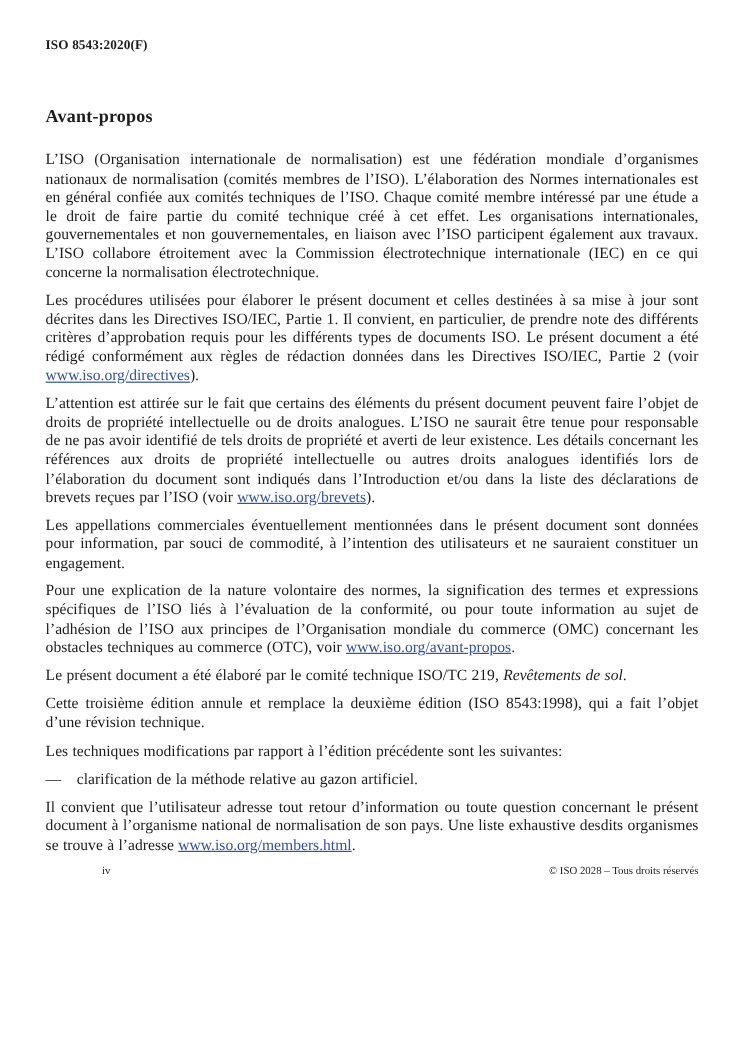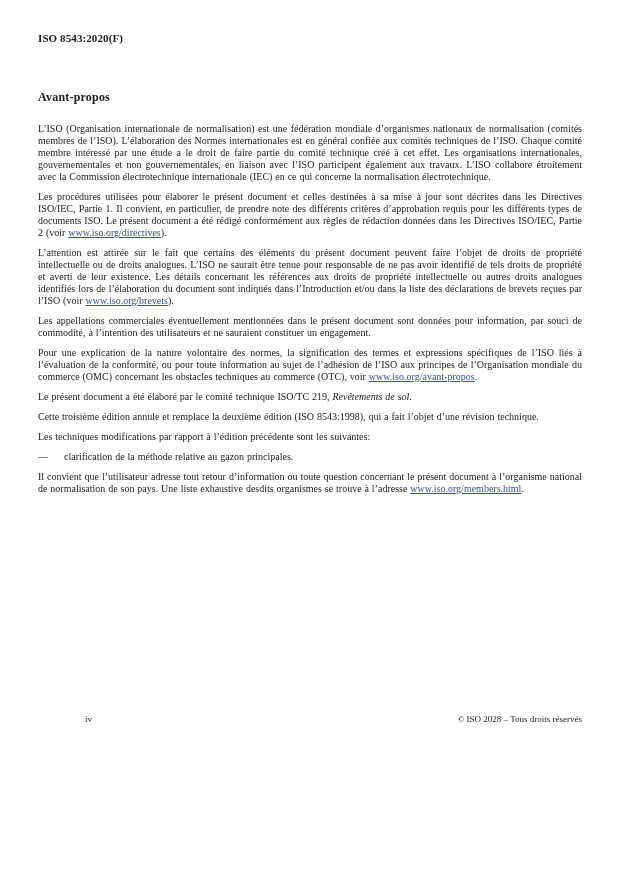--- a/index.html
+++ b/index.html
@@ -19,29 +19,29 @@
     flex-direction: column;
     background: #ffffff;
   }
   .doc-header {
     font-size: 11px;
     font-weight: bold;
     letter-spacing: 0.1px;
   }
   .doc-title {
     margin-top: 46px;
-    font-size: 12px;
+    font-size: 15px;
     font-weight: bold;
     letter-spacing: 0.2px;
   }
   .doc-body {
     margin-top: 18px;
   }
   .doc-body p {
-    font-size: 10px;
+    font-size: 13px;
     line-height: 1.2;
     text-align: justify;
     margin-bottom: 8px;
     word-spacing: 0.4px;
   }
   .doc-body p.list-item {
     padding-left: 26px;
     text-indent: -26px;
     text-align: left;
   }
@@ -76,21 +76,21 @@
 
   <div class="doc-body">
       <p><span>L’ISO (Organisation internationale de normalisation) est une fédération mondiale d’organismes nationaux de normalisation (comités membres de l’ISO). L’élaboration des Normes internationales est en général confiée aux comités techniques de l’ISO. Chaque comité membre intéressé par une étude a le droit de faire partie du comité technique créé à cet effet. Les organisations internationales, gouvernementales et non gouvernementales, en liaison avec l’ISO participent également aux travaux. L’ISO collabore étroitement avec la Commission électrotechnique internationale (IEC) en ce qui concerne la normalisation électrotechnique.</span></p>
       <p><span>Les procédures utilisées pour élaborer le présent document et celles destinées à sa mise à jour sont décrites dans les Directives ISO/IEC, Partie 1. Il convient, en particulier, de prendre note des différents critères d’approbation requis pour les différents types de documents ISO. Le présent document a été rédigé conformément aux règles de rédaction données dans les Directives ISO/IEC, Partie 2 (voir </span><a class="link" href="#">www.iso.org/directives</a><span>).</span></p>
       <p><span>L’attention est attirée sur le fait que certains des éléments du présent document peuvent faire l’objet de droits de propriété intellectuelle ou de droits analogues. L’ISO ne saurait être tenue pour responsable de ne pas avoir identifié de tels droits de propriété et averti de leur existence. Les détails concernant les références aux droits de propriété intellectuelle ou autres droits analogues identifiés lors de l’élaboration du document sont indiqués dans l’Introduction et/ou dans la liste des déclarations de brevets reçues par l’ISO (voir </span><a class="link" href="#">www.iso.org/brevets</a><span>).</span></p>
       <p><span>Les appellations commerciales éventuellement mentionnées dans le présent document sont données pour information, par souci de commodité, à l’intention des utilisateurs et ne sauraient constituer un engagement.</span></p>
       <p><span>Pour une explication de la nature volontaire des normes, la signification des termes et expressions spécifiques de l’ISO liés à l’évaluation de la conformité, ou pour toute information au sujet de l’adhésion de l’ISO aux principes de l’Organisation mondiale du commerce (OMC) concernant les obstacles techniques au commerce (OTC), voir </span><a class="link" href="#">www.iso.org/avant-propos</a><span>.</span></p>
       <p><span>Le présent document a été élaboré par le comité technique ISO/TC 219, </span><em>Revêtements de sol</em><span>.</span></p>
       <p><span>Cette troisième édition annule et remplace la deuxième édition (ISO 8543:1998), qui a fait l’objet d’une révision technique.</span></p>
       <p><span>Les techniques modifications par rapport à l’édition précédente sont les suivantes:</span></p>
-      <p class="list-item"><span class="dash">—</span><span>clarification de la méthode relative au gazon principales.</span></p>
+      <p class="list-item"><span class="dash">—</span><span>clarification de la méthode relative au gazon artificiel.</span></p>
       <p><span>Il convient que l’utilisateur adresse tout retour d’information ou toute question concernant le présent document à l’organisme national de normalisation de son pays. Une liste exhaustive desdits organismes se trouve à l’adresse </span><a class="link" href="#">www.iso.org/members.html</a><span>.</span></p>
     </div>
 
   <div class="doc-footer">
     <span>iv</span>
     <span>© ISO 2028 – Tous droits réservés</span>
   </div>
 
 </div>
 

